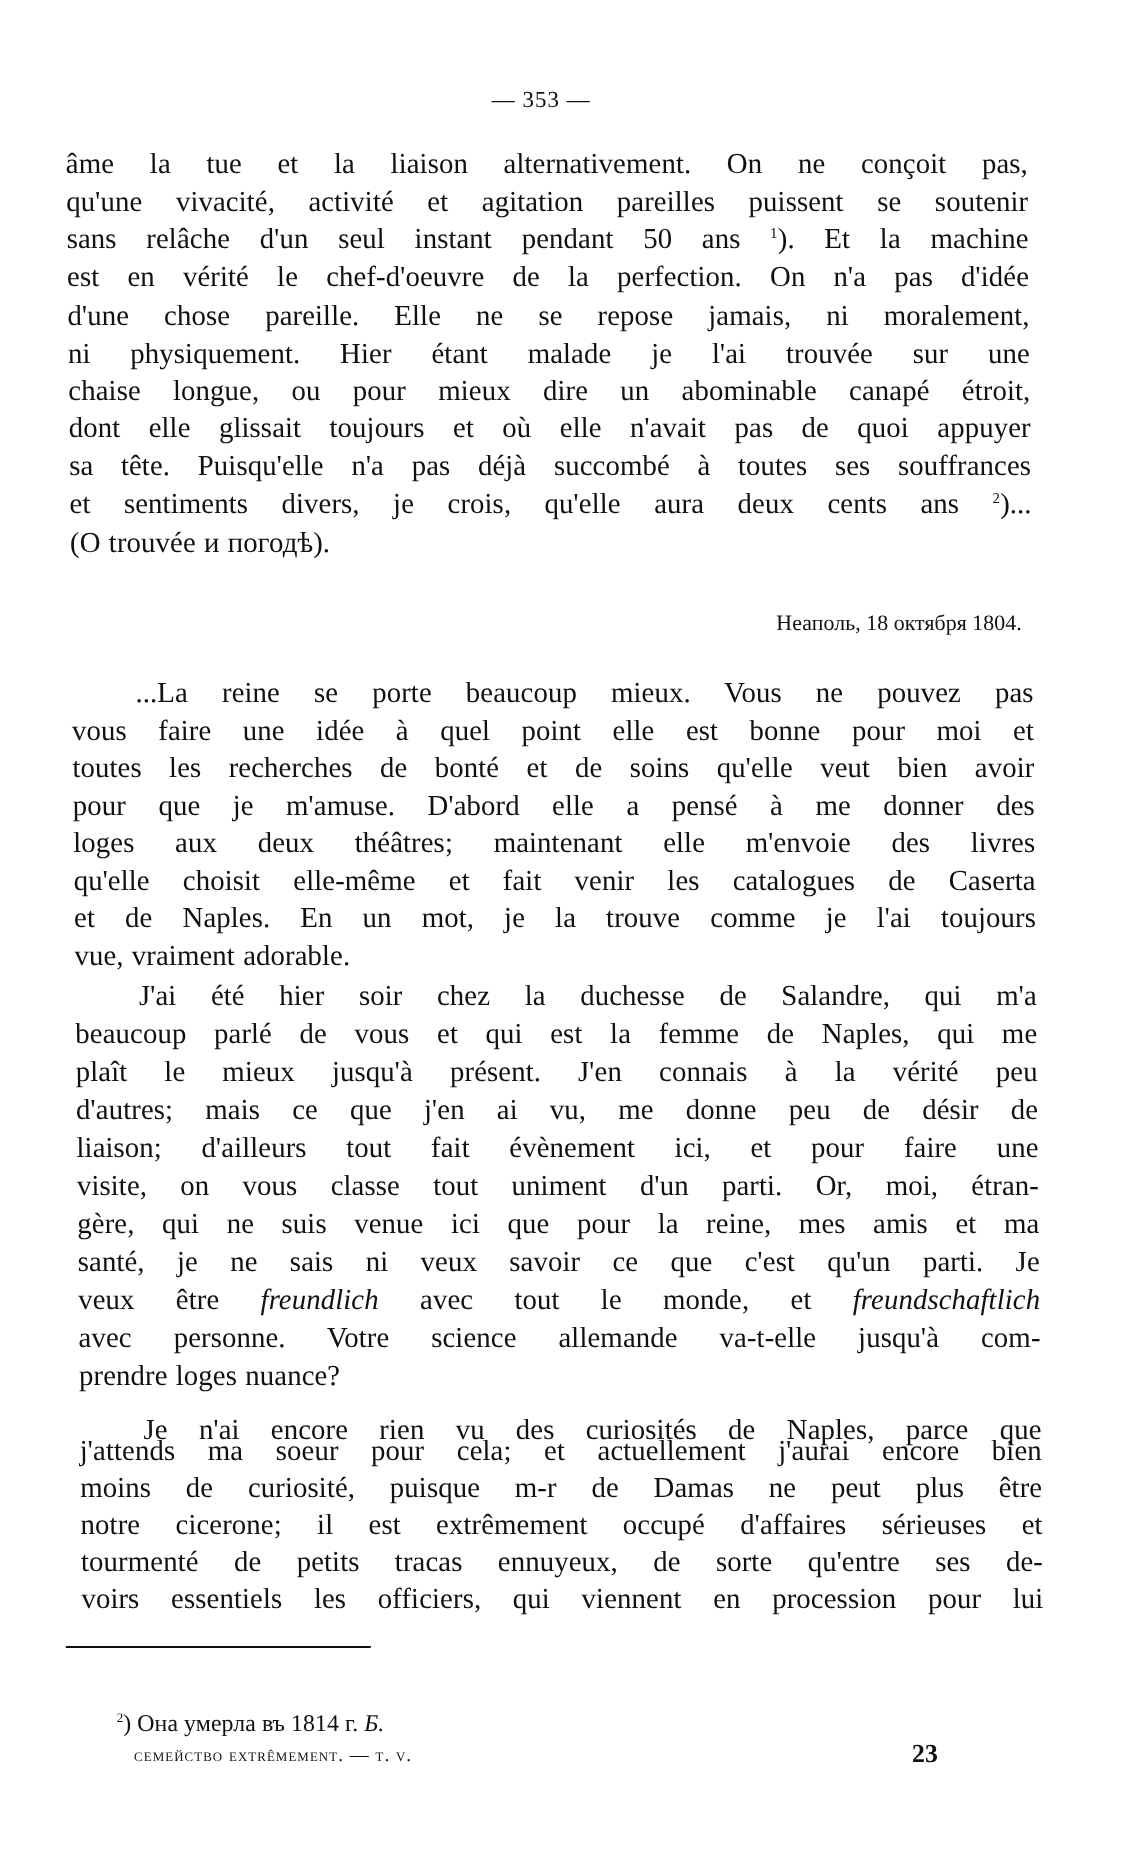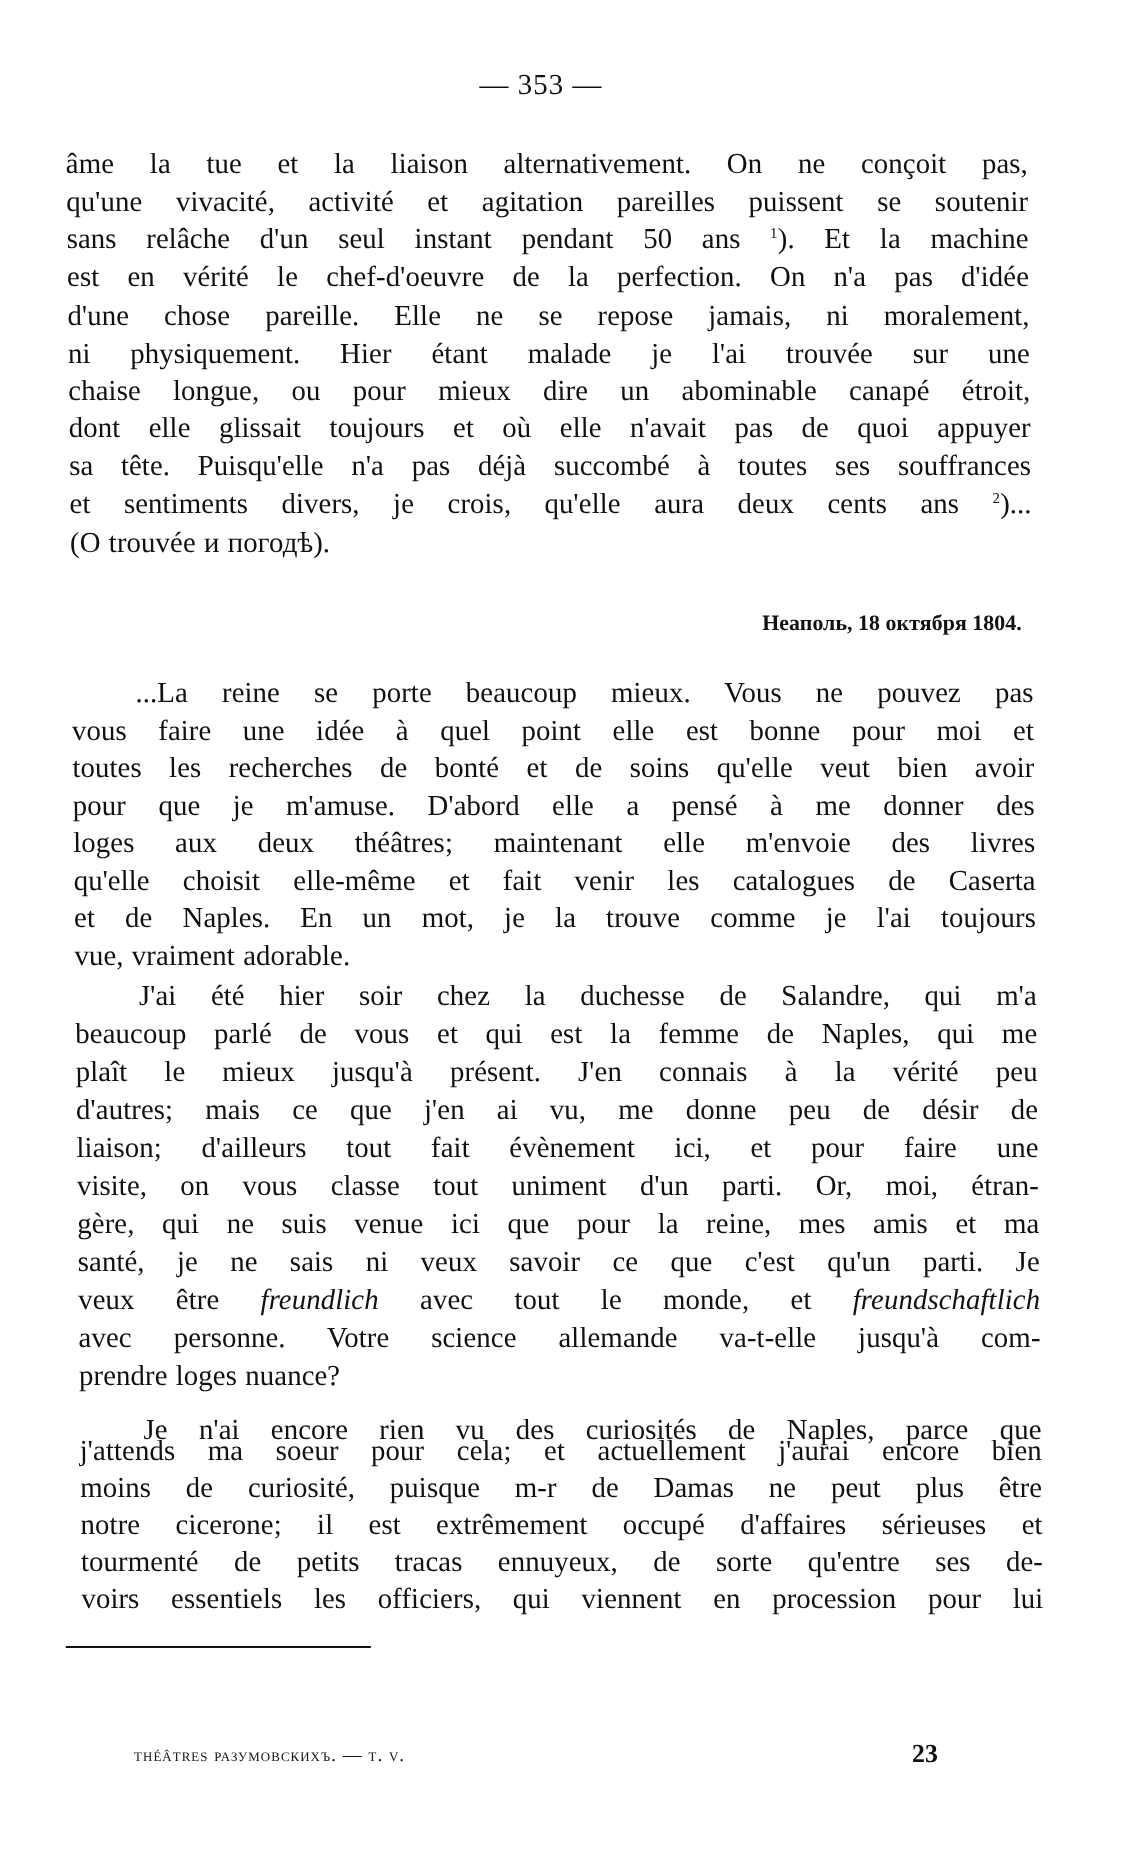--- a/index.html
+++ b/index.html
@@ -1,29 +1,29 @@
 <!DOCTYPE html>
 <html><head>
 <meta charset="utf-8">
 <style>
   html, body { margin: 0; padding: 0; background: #ffffff; }
   body { width: 1140px; height: 1858px; position: relative; overflow: hidden;
          font-family: "Liberation Serif", "DejaVu Serif", serif; color: #111111; }
   .page { position: absolute; left: 0; top: 0; width: 1140px; height: 1858px;
           transform-origin: 0 0; transform: skewX(0.62deg); }
-  .pagenum { position: absolute; top: 68px; left: 440px; width: 200px; text-align: center;
-             font-size: 29px; line-height: 32px; letter-spacing: 1px; }
+  .pagenum { position: absolute; top: 84px; left: 440px; width: 200px; text-align: center;
+             font-size: 23px; line-height: 32px; letter-spacing: 1px; }
   .line { position: absolute; left: 64px; width: 962px; height: 38px; line-height: 38px;
           font-size: 29px; white-space: nowrap; text-align: justify; text-align-last: justify;
           word-spacing: 1px; }
   .line.last { text-align: left; text-align-last: left; }
   .line.indent { left: 128px; width: 898px; }
   .line i { }
   .date { position: absolute; top: 607px; left: 690px; width: 325px; text-align: right;
-          font-size: 22px; line-height: 32px; font-weight: bold; }
+          font-size: 22px; line-height: 32px; }
   sup { font-size: 15px; line-height: 0; vertical-align: 10px; }
   .rule { position: absolute; left: 48px; top: 1646px; width: 305px; height: 2px; background: #111111; }
   .fn { position: absolute; left: 98px; font-size: 24px; line-height: 34px; white-space: nowrap; }
   .fn sup { font-size: 13px; vertical-align: 9px; }
   .sig { position: absolute; left: 115px; top: 1740px; font-size: 19px; line-height: 30px;
          font-variant: small-caps; letter-spacing: 1px; white-space: nowrap; }
   .signum { position: absolute; left: 893px; top: 1738px; font-size: 26px; font-weight: bold; line-height: 32px; }
 </style>
 </head>
 <body>
@@ -77,17 +77,18 @@
     <div class="line indent" style="top:1410px">Je n'ai encore rien vu des curiosités de Naples, parce que</div>
     <div class="line" style="top:1431px">j'attends ma soeur pour cela; et actuellement j'aurai encore bien</div>
     <div class="line" style="top:1468px">moins de curiosité, puisque m-r de Damas ne peut plus être</div>
     <div class="line" style="top:1505px">notre cicerone; il est extrêmement occupé d'affaires sérieuses et</div>
     <div class="line" style="top:1542px">tourmenté de petits tracas ennuyeux, de sorte qu'entre ses de-</div>
     <div class="line" style="top:1579px">voirs essentiels les officiers, qui viennent en procession pour lui</div>
   </div>
 
   <div class="rule"></div>
 
+  <div class="fn" style="top:1706px"><sup>2</sup><span>) Она умерла въ 1814 г. </span><i>Б.</i></div>
 
-  <div class="sig">théâtres разумовскихъ. — т. v.</div>
+  <div class="sig">семейство extrêmement. — т. v.</div>
   <div class="signum">23</div>
 
 </div>
 
 </body></html>

